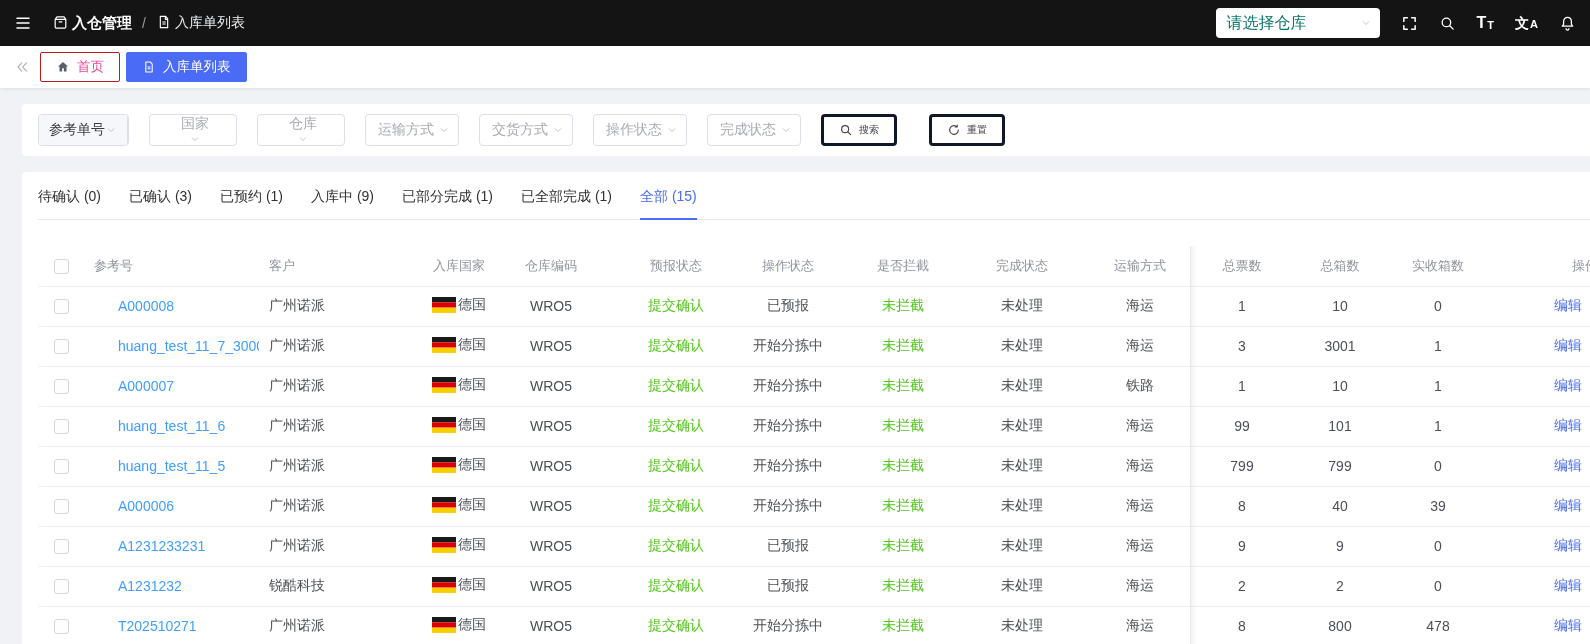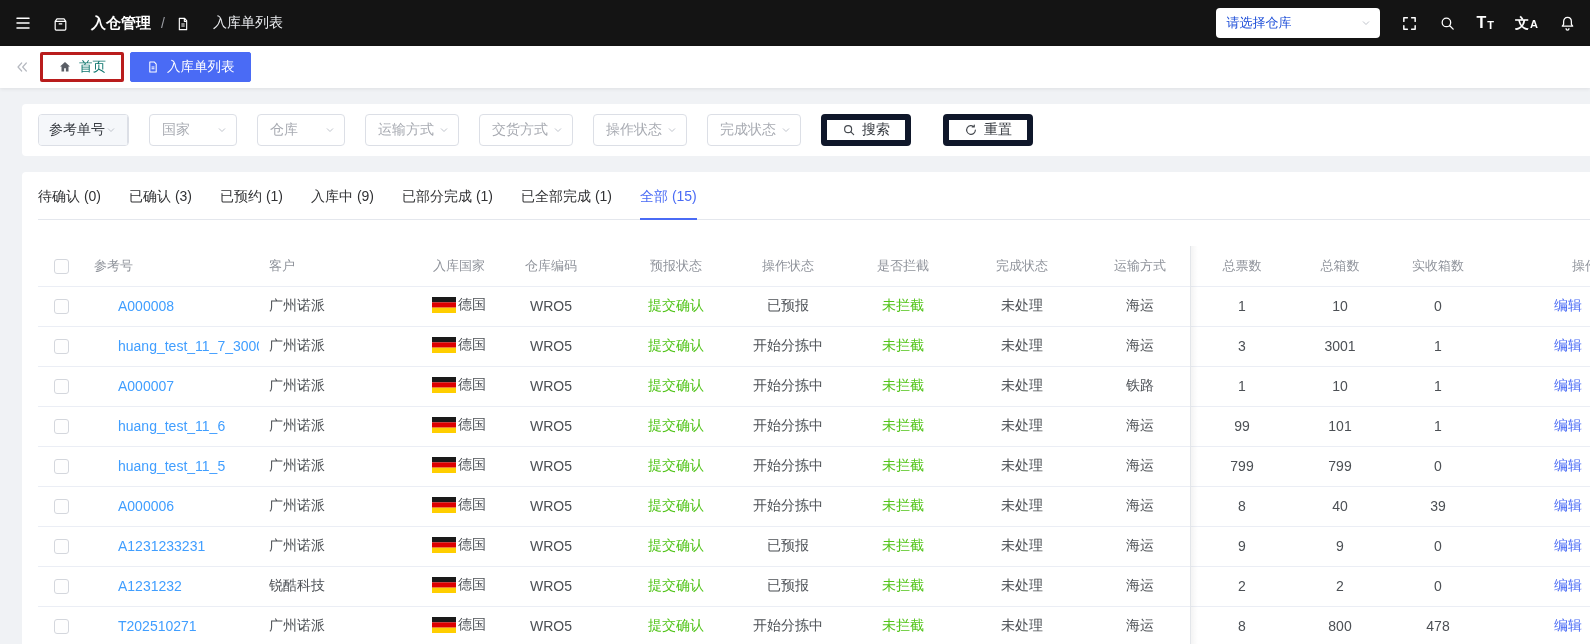--- a/index.html
+++ b/index.html
@@ -12,48 +12,48 @@
   }
   svg { display: block; }
 
   
   .topbar {
     height: 46px; background: #141414; display: flex; align-items: center;
     padding: 0 14px; color: #fff;
   }
   .icon-btn { display: flex; align-items: center; justify-content: center; cursor: pointer; color: #fff; }
   .topbar .menu-btn { margin-right: 20px; }
-  .crumb { display: flex; align-items: flex-end; gap: 22px; cursor: pointer; }
+  .crumb { display: flex; align-items: flex-start; gap: 3px; cursor: pointer; }
   .crumb-module { font-weight: bold; font-size: 15px; color: #ffffff; }
   .crumb-sep { color: #9a9da3; margin: 0 10px; font-size: 14px; }
   .crumb-page { font-size: 14px; color: #eceef1; }
   .topbar-right { margin-left: auto; display: flex; align-items: center; }
   .top-select {
     width: 164px; height: 30px; background: #ffffff; border-radius: 4px;
     display: flex; align-items: center; justify-content: space-between;
     padding: 0 8px 0 11px; margin-left: 4px; cursor: pointer;
   }
-  .top-select .ph { color: #1d4ed8; font-size: 13px; }
+  .top-select .ph { color: #0f766e; font-size: 16px; }
   .chev { color: #c0c4cc; }
   .top-icons { display: flex; align-items: center; gap: 21px; margin-left: 21px; }
   .txt-icon { color: #fff; font-weight: 600; display: flex; align-items: flex-end; line-height: 1; cursor: pointer; }
   .txt-icon .big { font-size: 16px; }
   .txt-icon .small { font-size: 11px; margin-left: 1px; }
 
   
   .tabstrip {
     height: 42px; background: #ffffff; display: flex; align-items: center;
     padding: 0 12px; box-shadow: 0 1px 4px rgba(0,0,0,0.08); position: relative; z-index: 2;
   }
   .collapse-btn { color: #b6b9c0; margin: 0 10px 0 2px; cursor: pointer; }
   .page-tab {
     height: 30px; display: inline-flex; align-items: center; gap: 7px;
     padding: 0 15px; border-radius: 2px; font-size: 13.5px; cursor: pointer; margin-right: 6px;
   }
-  .page-tab.plain { border: 3px solid #b91c1c; background: #fff; color: #0f766e; }
+  .page-tab.plain { border: 1px solid #b91c1c; background: #fff; color: #ec4899; }
   .page-tab.plain .t-ic { color: #5a5e66; }
   .page-tab.active { background: #4a6bf5; color: #fff; border: 1px solid #4a6bf5; }
 
   
   .card { background: #fff; border-radius: 4px; margin-left: 22px; width: 1638px; }
   .filter-card { margin-top: 16px; padding: 10px 16px; }
   .table-card { margin-top: 16px; padding: 14px 16px 0; position: relative; height: 600px; }
 
   
   .filter-row { display: flex; align-items: center; gap: 20px; }
@@ -69,26 +69,26 @@
     border: none; outline: none; width: 164px; padding: 0 12px; font-size: 14px;
     font-family: inherit; color: #303133;
   }
   .compound input::placeholder { color: #bfc4cc; }
   .fselects { display: flex; align-items: center; gap: 20px; }
   .fs {
     height: 32px; border: 1px solid #dcdfe6; border-radius: 4px; background: #fff;
     display: flex; align-items: center; justify-content: space-between;
     padding: 0 8px 0 12px; color: #a8abb2; font-size: 14px; cursor: pointer;
   }
-  .fselects .fs:nth-child(-n+2) { width: 88px; }
+  .fselects .fs:nth-child(-n+2) { width: 88px; flex-direction: column; }
   .fselects .fs:nth-child(n+3)  { width: 94px; }
   .btn {
     height: 32px; display: inline-flex; align-items: center; gap: 6px; padding: 0 15px;
-    border: 6px solid #0f172a; border-radius: 4px; background: #fff; color: #383c42;
-    font-size: 14px; cursor: pointer;
+    border: 3px solid #0f172a; border-radius: 4px; background: #fff; color: #383c42;
+    font-size: 10px; cursor: pointer;
   }
   .btn .b-ic { color: #45494f; }
   .btn.reset { margin-left: 12px; }
 
   
   .status-tabs { display: flex; gap: 28px; border-bottom: 1px solid #e4e7ed; padding-top: 2px; }
   .status-tab { padding-bottom: 13px; font-size: 14px; color: #303133; cursor: pointer; position: relative; }
   .status-tab.active { color: #4a6bf5; }
   .status-tab.active::after {
     content: ""; position: absolute; left: 0; right: 0; bottom: -1px; height: 2px; background: #4a6bf5;

